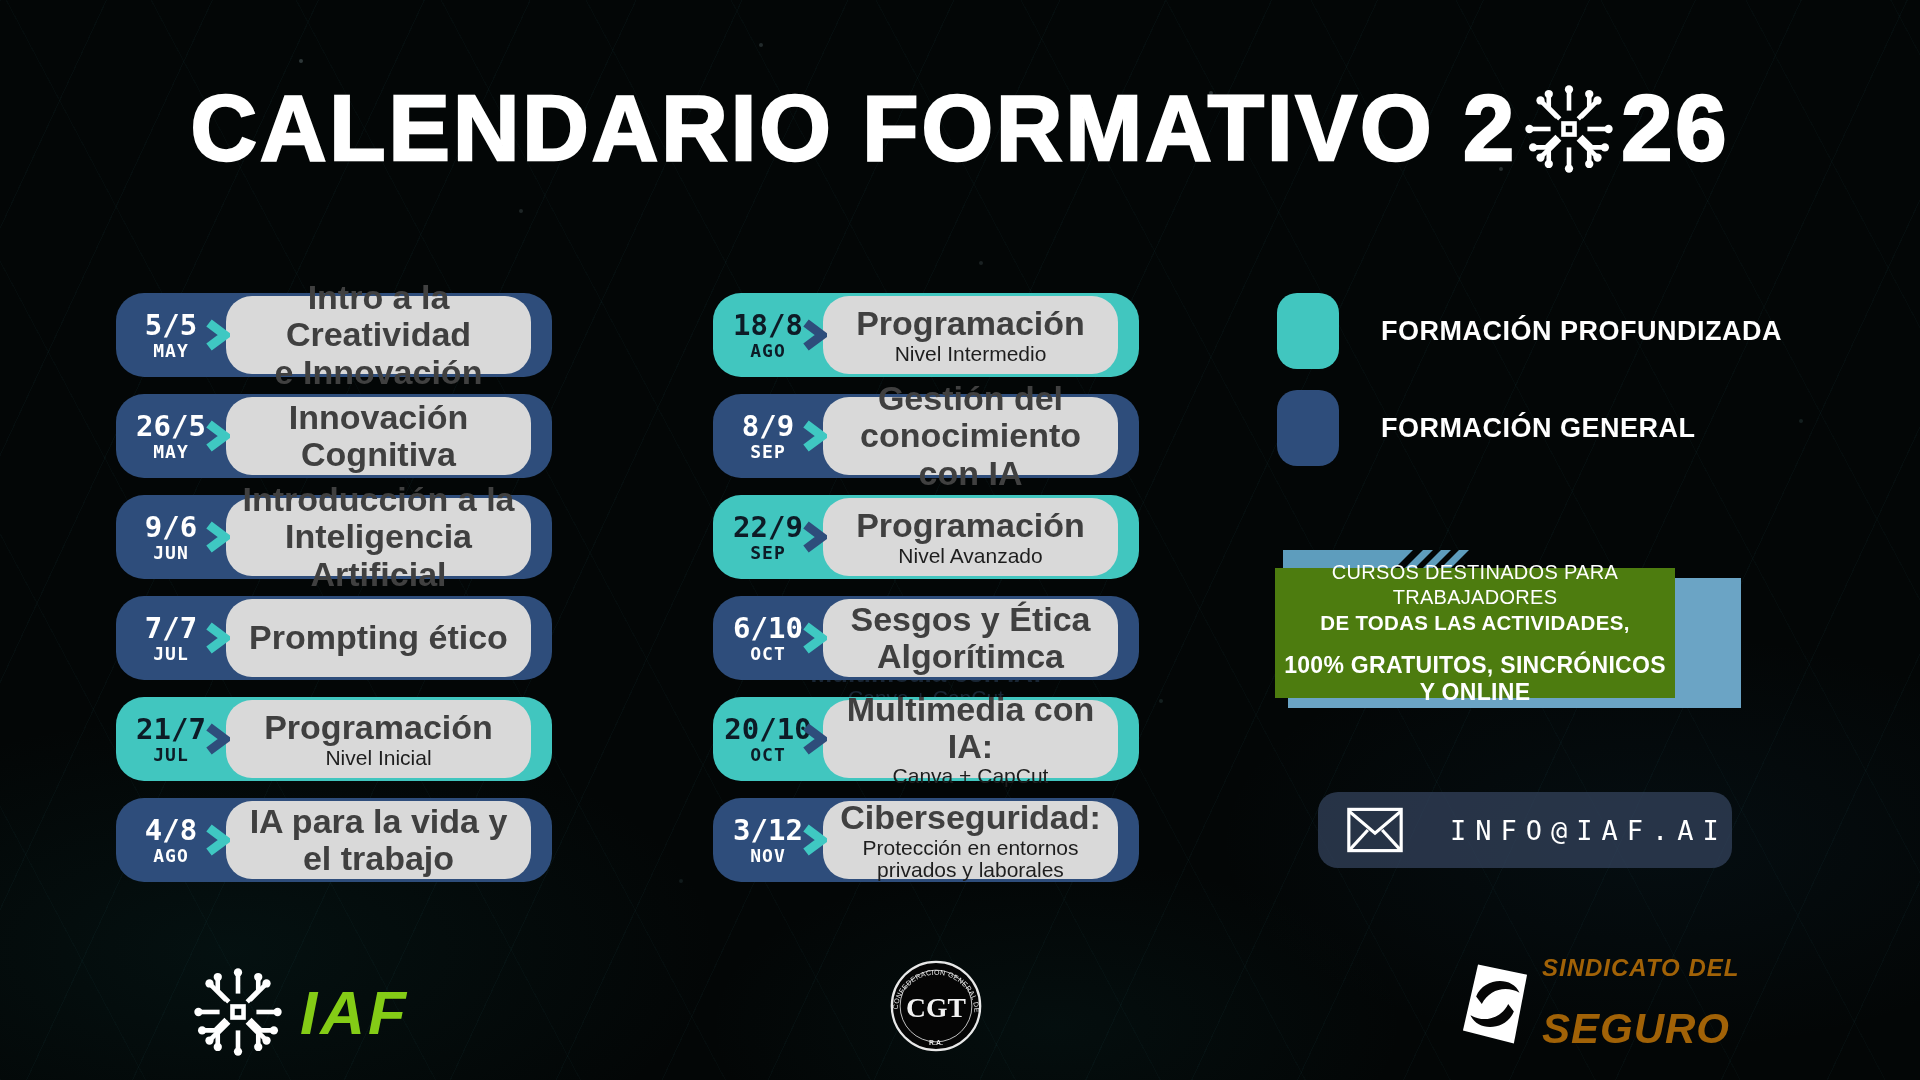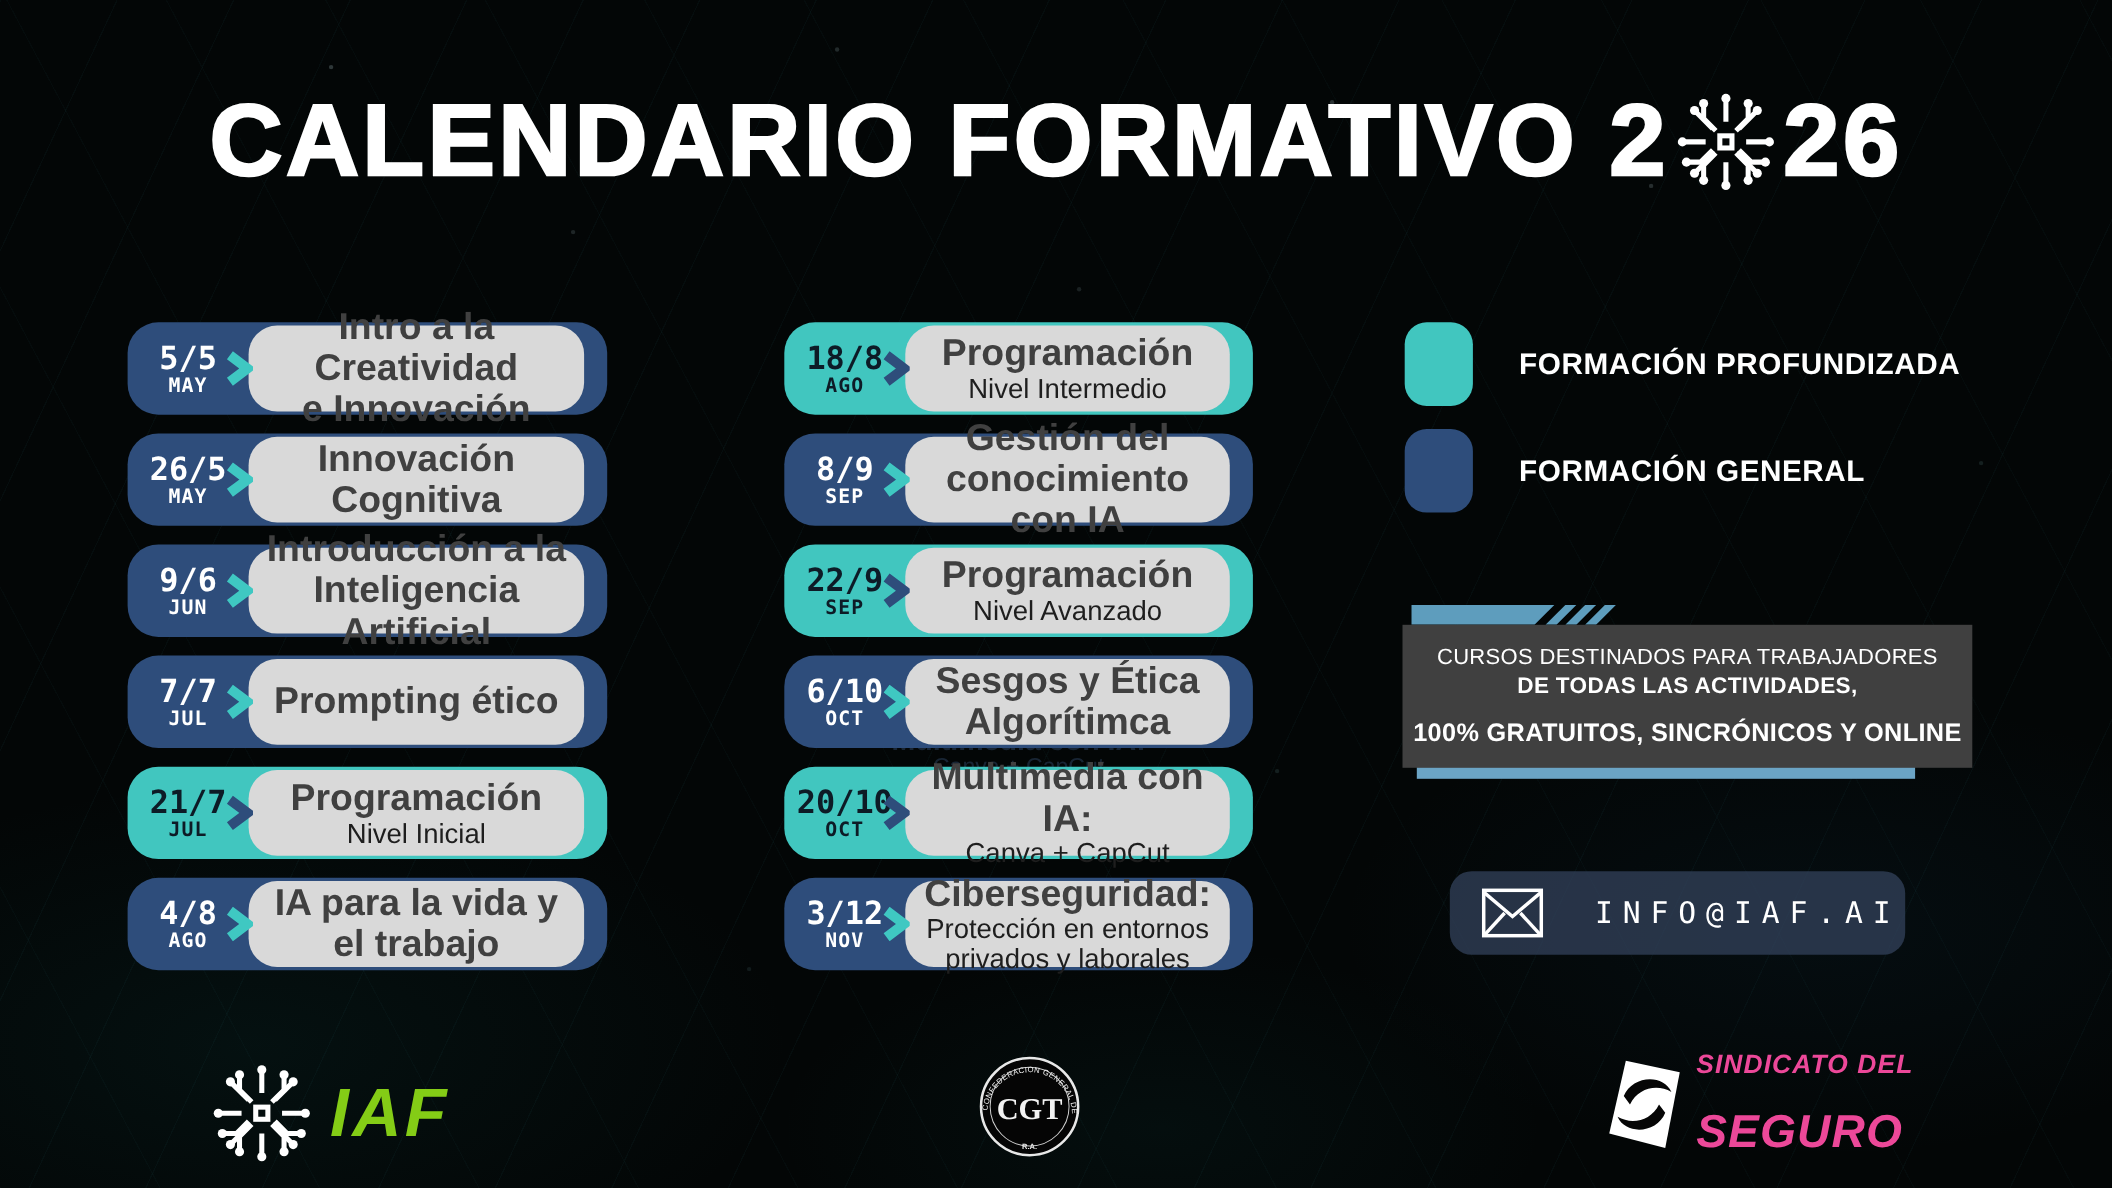--- a/index.html
+++ b/index.html
@@ -50,61 +50,61 @@
   .d2{font-size:18px;letter-spacing:1px;}
   .chev{position:absolute;left:88px;top:50%;transform:translateY(-50%);z-index:3;}
   .pill.blue .chev{color:#3fc8c2;}
   .pill.teal .chev{color:#2e4d7b;}
   .card{
     position:absolute;left:110px;right:21px;top:3px;bottom:3px;z-index:2;
     background:#d9d9d9;border-radius:26px;padding:0 6px;
     display:flex;flex-direction:column;align-items:center;justify-content:center;text-align:center;
   }
   .ct{font-size:34px;font-weight:bold;color:#404040;line-height:1.1;white-space:pre-line;}
-  .cs{font-size:25px;color:#1e1e1e;line-height:1.05;white-space:pre-line;}
+  .cs{font-size:21px;color:#1e1e1e;line-height:1.05;white-space:pre-line;}
   .ghost{
     position:absolute;left:713px;width:426px;top:660px;z-index:1;text-align:center;
     color:#4a6ea0;opacity:.3;line-height:1.05;
   }
   .ghost .g1{font-size:26px;font-weight:bold;}
   .ghost .g2{font-size:21px;}
   
   .legend{position:absolute;left:1277px;top:293px;z-index:2;display:flex;flex-direction:column;gap:21px;}
   .legend-row{display:flex;align-items:center;height:76px;}
   .swatch{width:62px;height:76px;border-radius:20px;flex:none;}
   .swatch.general{background:#2e4d7b;}
   .swatch.prof{background:#41c6bf;}
   .legend-label{margin-left:42px;font-size:27px;font-weight:bold;letter-spacing:.5px;color:#fff;}
   
   .infobox{position:absolute;left:1275px;top:550px;width:470px;height:165px;z-index:2;}
   .infobox .bar{position:absolute;left:8px;top:0;}
   .infobox .shadow{position:absolute;left:13px;top:28px;width:453px;height:130px;background:#6ba4c5;}
   .infobox .panel{
-    position:absolute;left:0;top:18px;width:518px;height:130px;background:#404040;
+    position:absolute;left:0;top:18px;width:400px;height:130px;background:#4d7c0f;
     display:flex;flex-direction:column;align-items:center;justify-content:center;text-align:center;
   }
   .il1{font-size:20px;letter-spacing:.3px;line-height:1.25;}
   .il2{font-size:20.5px;font-weight:bold;letter-spacing:.3px;line-height:1.25;}
   .il3{font-size:23px;font-weight:bold;letter-spacing:.3px;margin-top:16px;}
   
   .email{
     position:absolute;left:1318px;top:792px;width:414px;height:76px;z-index:2;
     background:rgba(52,68,94,0.72);border-radius:20px;
     display:flex;align-items:center;padding-left:28px;box-sizing:border-box;gap:12px;
   }
   .email-text{
     margin-left:34px;font-family:"DejaVu Sans Mono", monospace;
     font-size:27px;letter-spacing:9px;color:#fff;
   }
   
   .iaf{position:absolute;left:192px;top:966px;z-index:2;display:flex;align-items:center;gap:16px;}
   .iaf-word{font-size:62px;font-weight:bold;font-style:italic;letter-spacing:3px;color:#84cc16;}
   .cgt{position:absolute;left:890px;top:960px;z-index:2;}
   .sds{position:absolute;left:1462px;top:956px;z-index:2;display:flex;align-items:center;gap:14px;}
-  .sds-text{display:flex;flex-direction:column;line-height:1.02;font-style:italic;font-weight:bold;color:#ec4899;}
+  .sds-text{display:flex;flex-direction:column;line-height:1.02;font-style:italic;font-weight:bold;color:#a16207;}
   .sds1{font-size:24px;letter-spacing:1px;}
   .sds2{font-size:42px;letter-spacing:1px;margin-top:28px;}
   svg{display:block;}
 </style>
 </head>
 <body>
 
 <svg width="0" height="0" style="position:absolute" aria-hidden="true">
   <defs>
     <g id="chip" stroke="#fff" stroke-width="5" fill="none">

